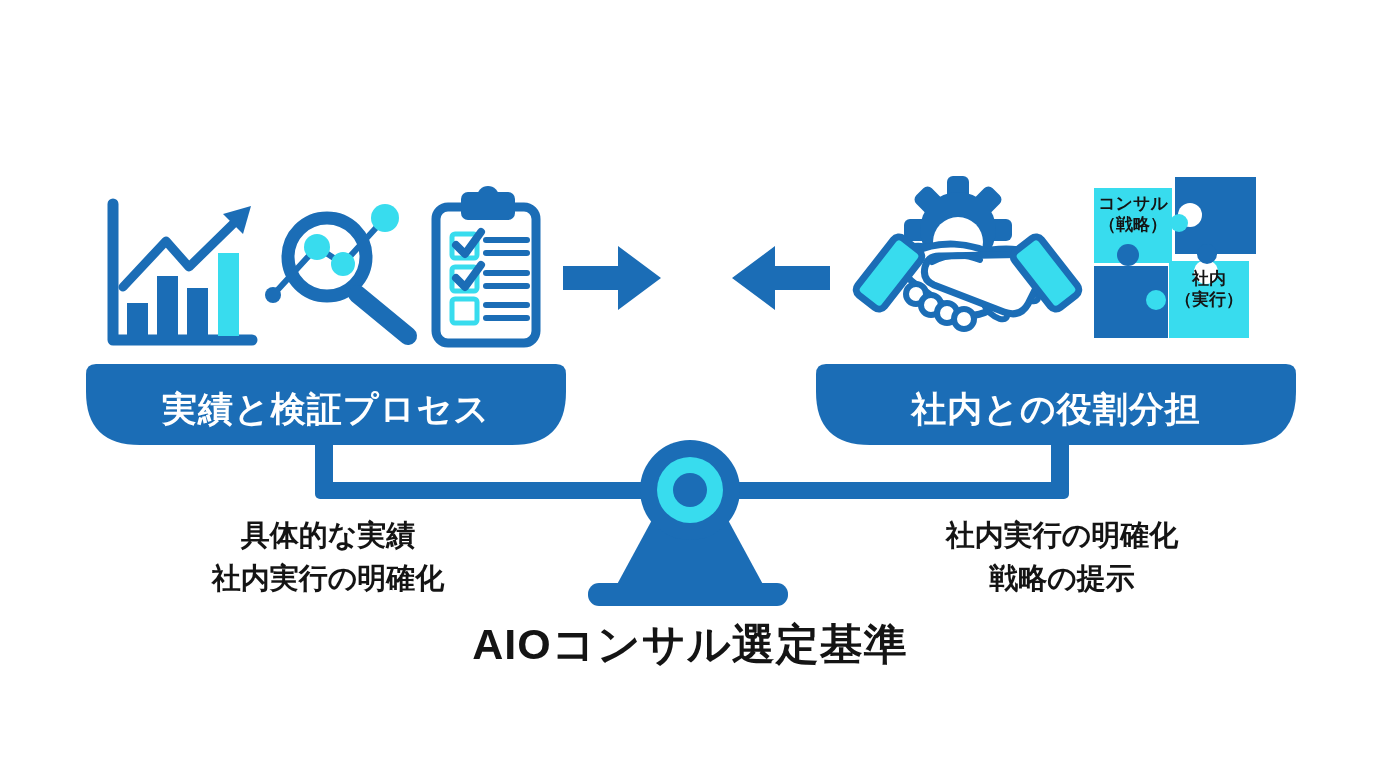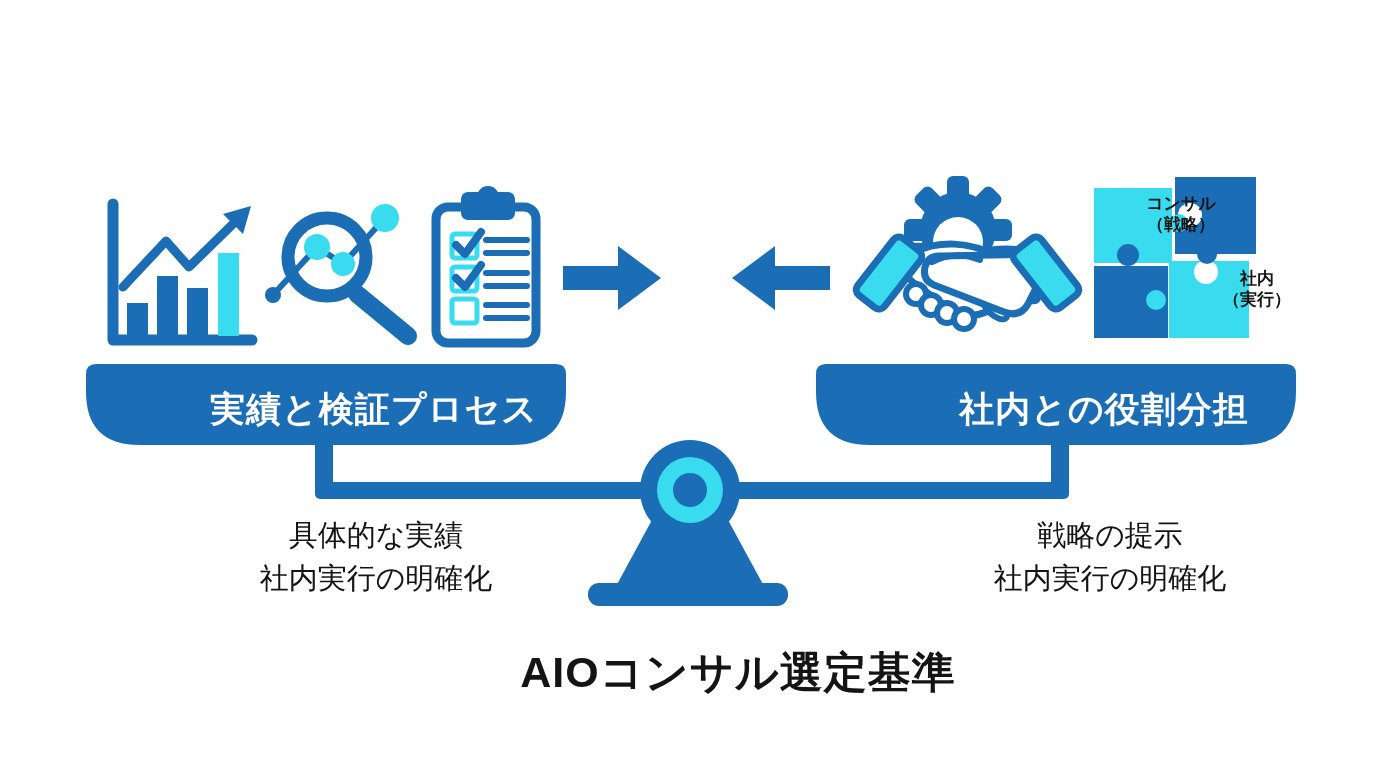--- a/index.html
+++ b/index.html
@@ -12,31 +12,31 @@
   
   .fb{fill:var(--blue);} .fc{fill:var(--cyan);} .fw{fill:var(--white);}
   .nf{fill:none;}
   .sb{stroke:var(--blue);} .sc{stroke:var(--cyan);}
   .rnd{stroke-linecap:round;stroke-linejoin:round;}
   .cuff{fill:var(--cyan);stroke:var(--blue);stroke-width:7px;}
   .hand{fill:var(--white);stroke:var(--blue);stroke-width:7px;stroke-linejoin:round;}
   .knuckle{fill:var(--white);stroke:var(--blue);stroke-width:6px;}
   .finger{fill:var(--white);stroke:var(--blue);stroke-width:6px;}
 
-  .txt{position:absolute;text-align:center;white-space:nowrap;padding-left:48px;}
+  .txt{position:absolute;text-align:center;white-space:nowrap;}
   .pan-label{
     width:480px;top:386px;font-size:35px;font-weight:bold;color:var(--white);
     letter-spacing:1px;
   }
   .pan-label.left{left:86px;}
   .pan-label.right{left:816px;}
-  .criteria{width:320px;top:514px;font-size:29px;font-weight:normal;color:var(--ink);line-height:43px;}
+  .criteria{width:320px;top:514px;font-size:29px;font-weight:bold;color:var(--ink);line-height:43px;}
   .criteria.left{left:168px;}
   .criteria.right{left:902px;}
-  .main-title{left:438px;top:616px;width:504px;font-size:43px;font-weight:bold;color:var(--ink);letter-spacing:1px;margin-top:28px;}
+  .main-title{left:438px;top:616px;width:504px;font-size:43px;font-weight:bold;color:var(--ink);letter-spacing:1px;}
   .puzzle-label{font-size:17px;font-weight:bold;color:var(--ink);line-height:21px;}
   .puzzle-label.consultant{left:1094px;top:193px;width:78px;}
   .puzzle-label.internal{left:1169px;top:268px;width:80px;}
 </style>
 </head>
 <body>
 
 <div class="canvas">
 
   <svg class="scene" viewBox="0 0 1376 768" aria-hidden="true">
@@ -159,22 +159,22 @@
   </svg>
 
   <div class="txt pan-label right">社内との役割分担</div>
   <div class="txt pan-label left">実績と検証プロセス</div>
 
   <div class="txt criteria left">
     <div>具体的な実績</div>
     <div>社内実行の明確化</div>
   </div>
   <div class="txt criteria right">
+    <div>社内実行の明確化</div>
     <div>戦略の提示</div>
-    <div>社内実行の明確化</div>
   </div>
 
   <div class="txt main-title">AIOコンサル選定基準</div>
 
   <div class="txt puzzle-label consultant">
     <div>コンサル</div>
     <div>（戦略）</div>
   </div>
   <div class="txt puzzle-label internal">
     <div>社内</div>

